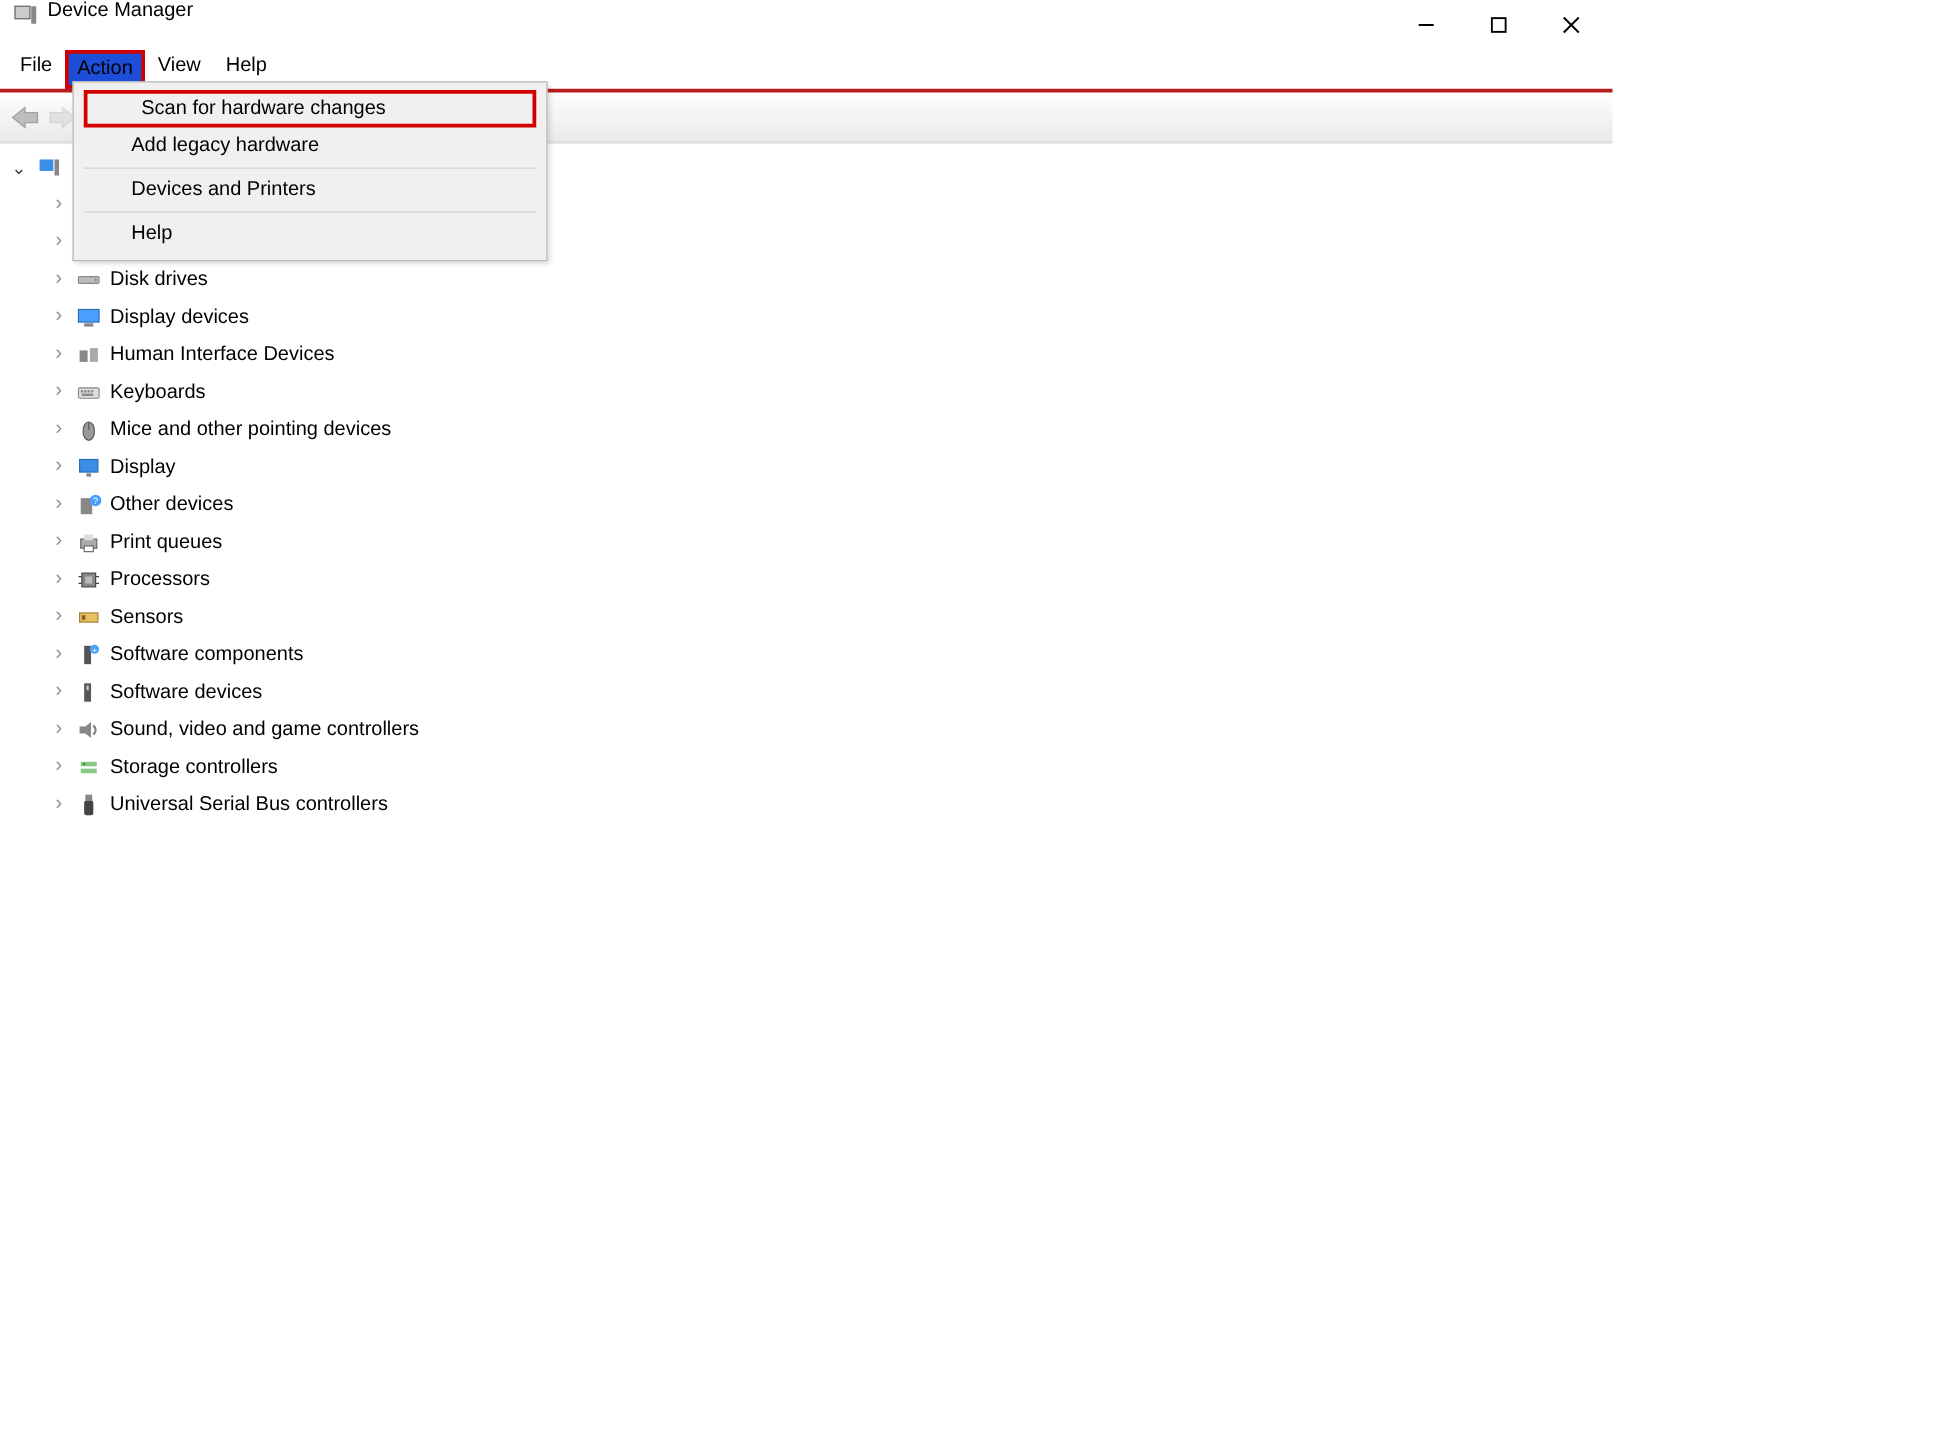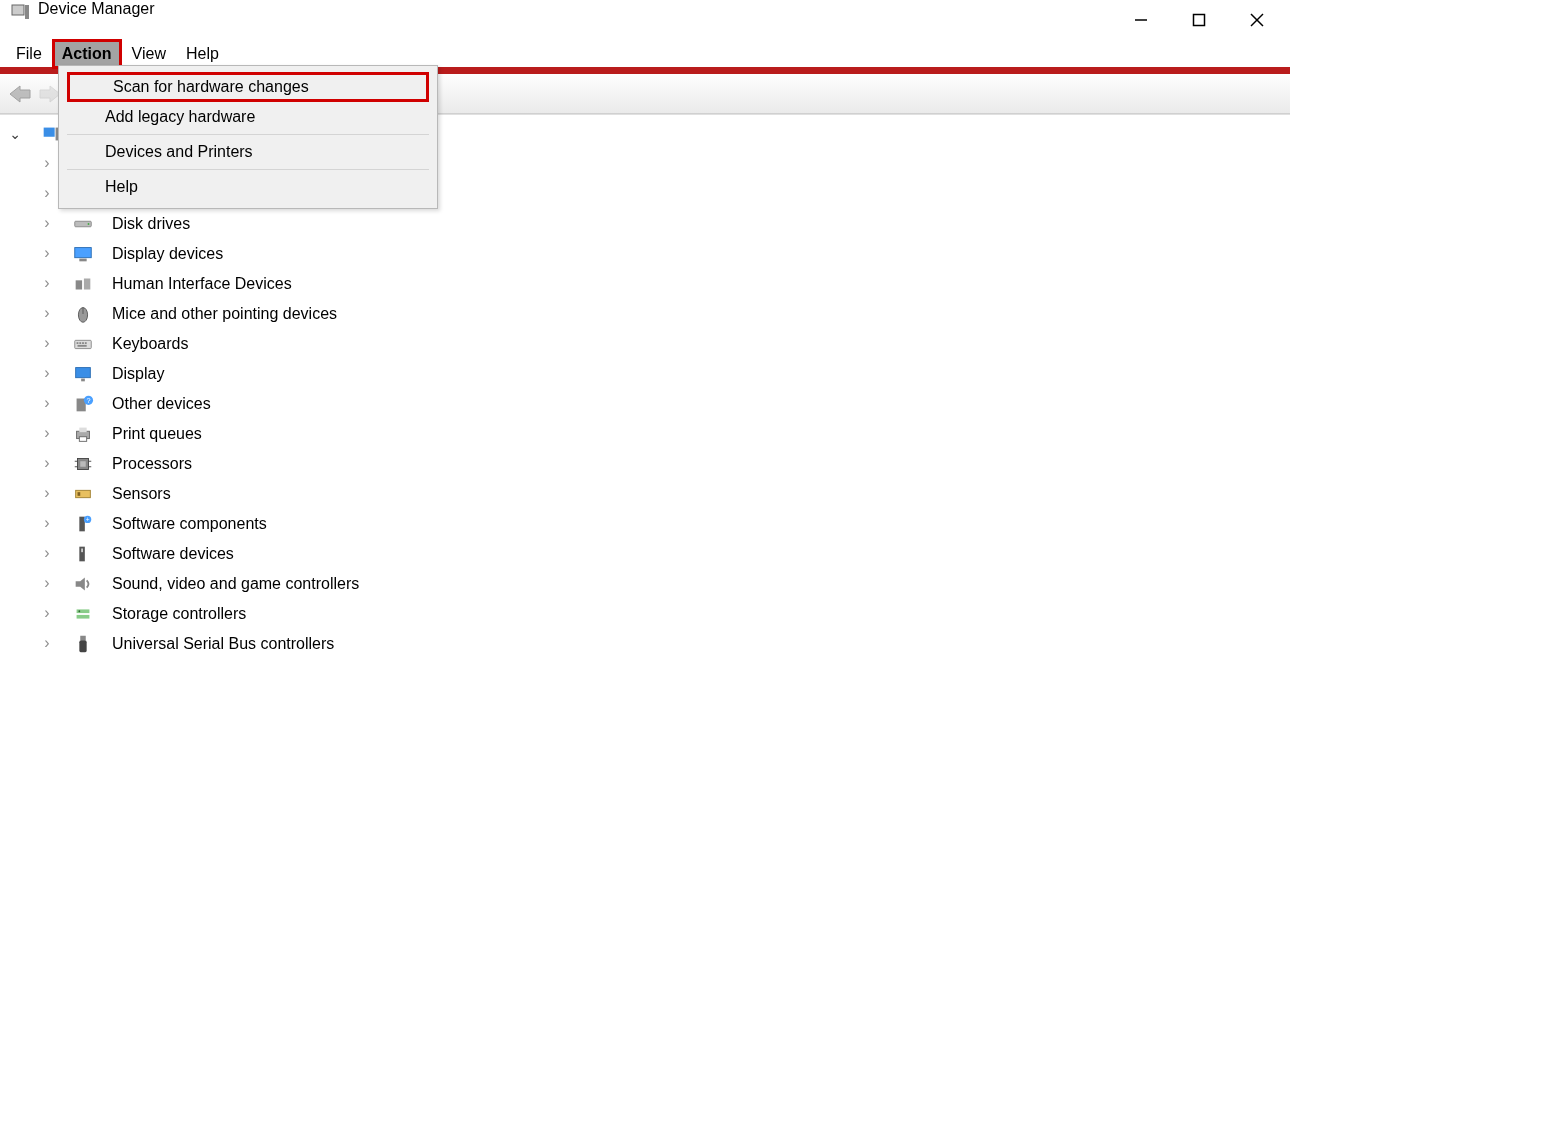--- a/index.html
+++ b/index.html
@@ -7,30 +7,30 @@
   .window { width:1290px; height:960px; margin:0; background:#fff; position:relative; }
   
   .titlebar { display:flex; height:40px; padding:0 4px; }
   .titlebar .app-icon { width:24px; height:24px; margin:0 6px 0 4px; }
   .titlebar .title { font-size:16px; }
   .titlebar .spacer { flex:1; }
   .win-controls { display:flex; height:40px; }
   .win-btn { width:58px; display:flex; align-items:center; justify-content:center; }
   .win-btn svg { width:14px; height:14px; }
   
-  .menubar { display:flex; align-items:center; height:34px; padding:0 6px; border-bottom:7px solid #b91c1c; position:relative; }
+  .menubar { display:flex; height:34px; padding:0 6px; border-bottom:3px solid #b91c1c; position:relative; }
   .menu-item { padding:4px 10px; font-size:16px; }
-  .menu-item.highlight { border:3px solid #d00000; background:#a3a3a3; padding:3px 7px;font-weight:bold; }
+  .menu-item.highlight { border:3px solid #d00000; background:#1d4ed8; padding:3px 7px; }
   
   .toolbar { height:40px; display:flex; align-items:center; padding:0 6px; gap:2px; border-bottom:1px solid #d0d0d0;
     background: linear-gradient(#fefefe,#eaeaea); }
   .tool-icon { width:28px; height:28px; display:flex; align-items:center; justify-content:center; opacity:0.6; }
   
   .content { padding:4px 8px 4px 8px; overflow:auto; position:relative; border-top:1px solid #e0e0e0; }
-  .tree-root, .tree-node { display:flex; align-items:center; height:30px; gap:18px; }
+  .tree-root, .tree-node { display:flex; align-items:center; height:30px; gap:6px; }
   .chevron { width:14px; text-align:center; color:#808080; font-size:12px; }
   .chevron.open::before { content:"⌄"; display:inline-block; color:#404040; font-size:14px; }
   .chevron.closed::before { content:"›"; display:inline-block; font-size:16px; color:#909090; transform:translateY(-1px); }
   .dev-icon { width:22px; height:22px; display:inline-flex; align-items:center; justify-content:center; }
   .dev-label { font-size:16px; }
   .tree-children { margin-left:32px; }
   
   .dropdown { position:absolute; left:58px; top:25px; width:380px; background:#f0f0f0; border:1px solid #b8b8b8; box-shadow:2px 2px 4px rgba(0,0,0,0.15); padding:6px 0; z-index:10; }
   .drop-item { padding:6px 14px 6px 46px; font-size:16px; }
   .drop-item.highlight-red { border:3px solid #d00000; margin:0 8px 0 8px; padding:3px 11px 3px 43px; }
@@ -158,44 +158,44 @@
               <rect x="4" y="8" width="7" height="10" fill="#888"></rect>
               <rect x="13" y="6" width="7" height="12" fill="#aaa"></rect>
             </svg>
           </span>
           <span class="dev-label">Human Interface Devices</span>
         </div>
         <div class="tree-node">
           <span class="chevron closed"></span>
           <span class="dev-icon">
             <svg viewBox="0 0 24 24">
-              <ellipse cx="12" cy="13" rx="5" ry="8" fill="#999" stroke="#555"></ellipse>
-              <line x1="12" y1="5" x2="12" y2="12" stroke="#555"></line>
-            </svg>
-          </span>
-          <span class="dev-label">Mice and other pointing devices</span>
-        </div>
-        <div class="tree-node">
-          <span class="chevron closed"></span>
-          <span class="dev-icon">
-            <svg viewBox="0 0 24 24">
               <rect x="3" y="8" width="18" height="9" rx="1" fill="#ddd" stroke="#888"></rect>
               <rect x="5" y="10" width="2" height="2" fill="#888"></rect>
               <rect x="8" y="10" width="2" height="2" fill="#888"></rect>
               <rect x="11" y="10" width="2" height="2" fill="#888"></rect>
               <rect x="14" y="10" width="2" height="2" fill="#888"></rect>
               <rect x="6" y="13" width="10" height="2" fill="#888"></rect>
             </svg>
           </span>
           <span class="dev-label">Keyboards</span>
         </div>
         <div class="tree-node">
           <span class="chevron closed"></span>
           <span class="dev-icon">
             <svg viewBox="0 0 24 24">
+              <ellipse cx="12" cy="13" rx="5" ry="8" fill="#999" stroke="#555"></ellipse>
+              <line x1="12" y1="5" x2="12" y2="12" stroke="#555"></line>
+            </svg>
+          </span>
+          <span class="dev-label">Mice and other pointing devices</span>
+        </div>
+        <div class="tree-node">
+          <span class="chevron closed"></span>
+          <span class="dev-icon">
+            <svg viewBox="0 0 24 24">
               <rect x="4" y="5" width="16" height="11" fill="#3a8ee6" stroke="#2a6db3"></rect>
               <rect x="10" y="17" width="4" height="3" fill="#888"></rect>
             </svg>
           </span>
           <span class="dev-label">Display</span>
         </div>
         <div class="tree-node">
           <span class="chevron closed"></span>
           <span class="dev-icon">
             <svg viewBox="0 0 24 24">

